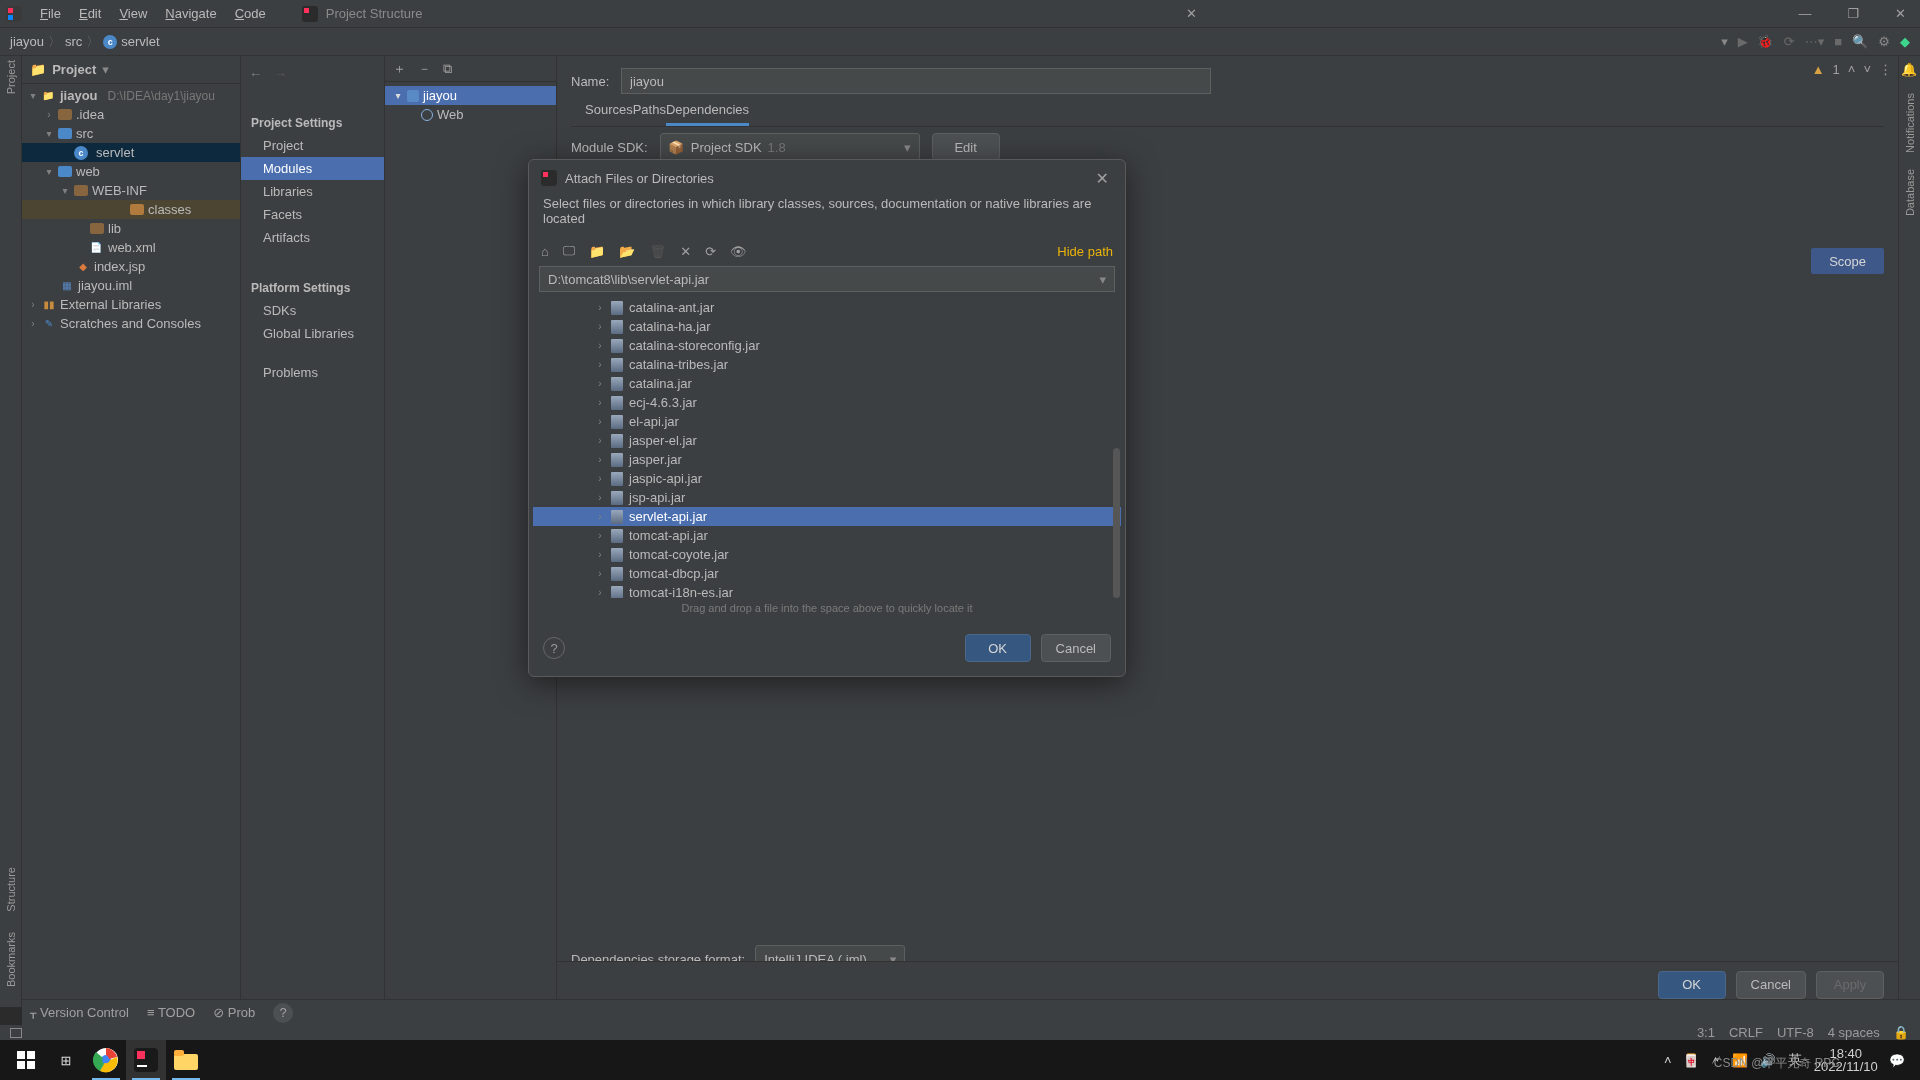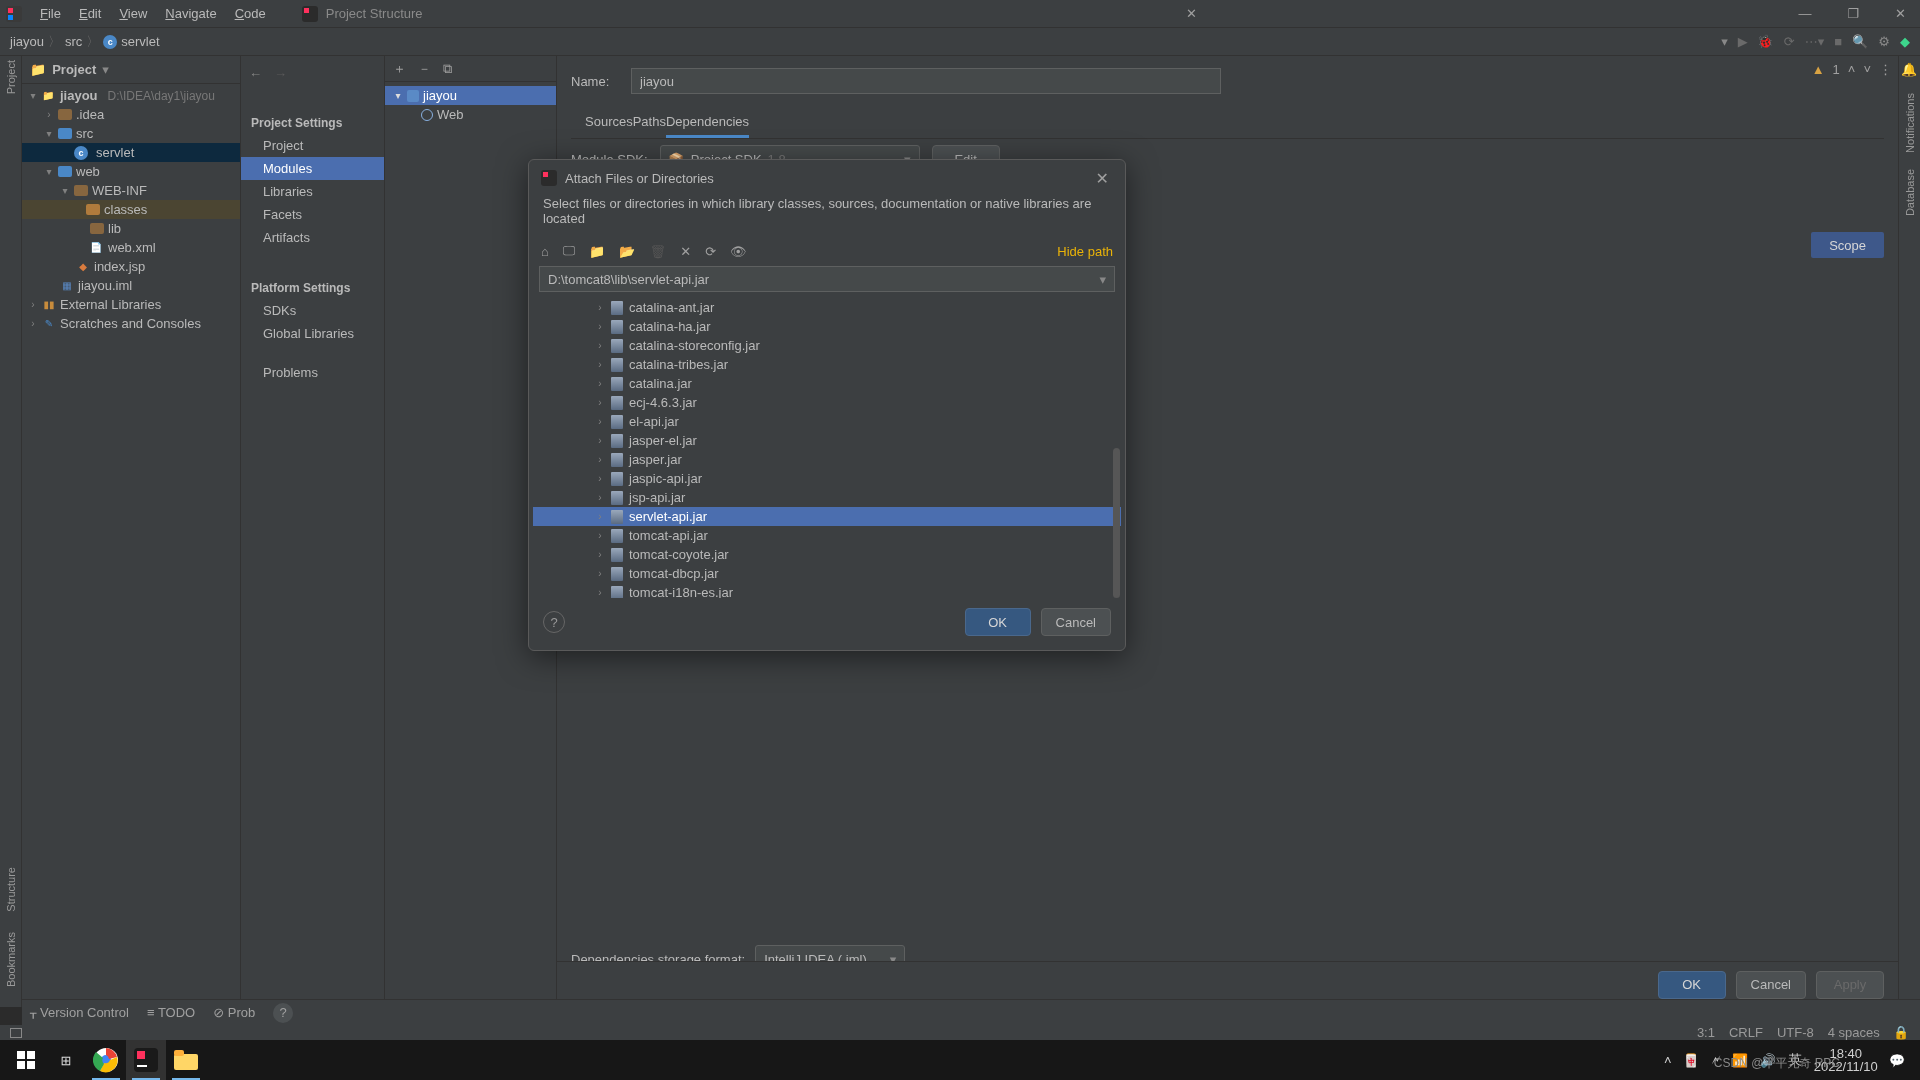--- a/index.html
+++ b/index.html
@@ -52,33 +52,33 @@
 
 .ps-mid{ width:172px; background:#3c3f41; border-right:1px solid #323232;}
 .ps-midtop{ height:26px; border-bottom:1px solid #323232; display:flex; align-items:center; padding:0 8px; gap:12px; color:#a0a0a0;}
 .ps-modtree{ padding:4px 0;}
 .mnode{ display:flex; align-items:center; height:19px; gap:4px; padding-left:8px;}
 .mnode.sel{ background:#4b6eaf; color:#fff;}
 .sq{width:12px;height:12px;background:#5a8ac6;border-radius:2px;}
 .gl{width:12px;height:12px;border:1px solid #88b0e0;border-radius:50%;}
 
 .ps-main{ flex:1; background:#3c3f41; padding:12px 14px; position:relative;}
-.frow{ display:flex; align-items:center; gap:10px; margin-bottom:14px;}
+.frow{ display:flex; align-items:center; margin-bottom:2px;}
 .lbl{ color:#bababa; width:50px;}
 .txtin{ flex:1; max-width:590px; height:26px; background:#45494a; border:1px solid #5e6060; color:#bababa; padding:0 8px;}
 .tabs{ display:flex; border-bottom:1px solid #323232; margin-bottom:6px; padding-left:14px;}
 .tab{ padding:6px 0; color:#bababa; cursor:default;}
 .tab.act{ border-bottom:3px solid #4a88c7; color:#bababa;}
 .sdkrow{ display:flex; align-items:center; gap:12px; margin-bottom:14px;}
 .combo{ height:28px; background:#45494a; border:1px solid #5e6060; display:flex; align-items:center; padding:0 8px; gap:6px; border-radius:3px; min-width:260px;}
 .combo .car{margin-left:auto;color:#888;}
 .btn{ height:28px; min-width:68px; background:#4c5052; border:1px solid #5e6060; border-radius:4px; color:#bababa; display:flex; align-items:center; justify-content:center; padding:12px 14px; cursor:default;}
 .btn.pri{ background:#365880; border-color:#4a688c; color:#d6d6d6;}
 .btn.dis{ color:#6a6a6a;}
-.scopebar{ position:absolute; right:14px; top:176px; height:26px; background:#3e588a; display:flex; align-items:center; padding:0 18px; color:#d6d6d6; border-radius:2px;}
+.scopebar{ position:absolute; right:14px; top:192px; height:26px; background:#3e588a; display:flex; align-items:center; padding:0 18px; color:#d6d6d6; border-radius:2px;}
 .storerow{ position:absolute; left:14px; bottom:34px; display:flex; align-items:center; gap:10px;}
 
 
 .attach-dlg{ position:absolute; left:528px; top:159px; width:598px; background:#3c3f41; border:1px solid #5a5a5a; box-shadow:0 6px 30px rgba(0,0,0,.5); border-radius:6px; z-index:5; display:flex; flex-direction:column;}
 .adlg-title{ height:36px; display:flex; align-items:center; padding:0 12px; gap:8px;}
 .adlg-title .x{margin-left:auto;color:#a0a0a0;font-size:16px;padding:0 4px;}
 .adlg-sub{ padding:0 14px 10px; color:#bababa; font-size:13px;}
 .adlg-tool{ height:30px; display:flex; align-items:center; padding:0 12px; gap:14px; color:#a0a0a0;}
 .adlg-tool .sp{flex:1;}
 .adlg-tool .link{color:#eab308;}
@@ -215,21 +215,21 @@
       <div class="tnode" style="padding-left:22px;">
           <span class="arrow">▾</span>
           <span class="foldb"></span>
           <span class="name">web</span>
         </div>
       <div class="tnode" style="padding-left:38px;">
           <span class="arrow">▾</span>
           <span class="fold"></span>
           <span class="name">WEB-INF</span>
         </div>
-      <div class="tnode selc" style="padding-left:64px;">
+      <div class="tnode selc" style="padding-left:108px;">
           <span class="fold" style="background:#b07b3c;"></span>
           <span class="name">classes</span>
         </div>
       <div class="tnode" style="padding-left:68px;">
           <span class="fold"></span>
           <span class="name">lib</span>
         </div>
       <div class="tnode" style="padding-left:68px;">
           <span class="ficon">📄</span>
           <span class="name">web.xml</span>
@@ -450,20 +450,21 @@
         <span class="arrow">›</span>
         <span class="jaricon"></span>
         <span>tomcat-dbcp.jar</span>
       </div>
       <div class="frow2">
         <span class="arrow">›</span>
         <span class="jaricon"></span>
         <span>tomcat-i18n-es.jar</span>
       </div>
     </div>
+  <div class="hint">Drag and drop a file into the space above to quickly locate it</div>
   <div class="adlg-foot">
     <span class="qmark">?</span>
     <div style="flex:1"></div>
     <div class="btn pri" style="min-width:66px;">OK</div>
     <div class="btn" style="min-width:66px;">Cancel</div>
   </div>
 </div>
 
 <div class="statustools">
   <span>ᚁ <span>Version Control</span></span>

